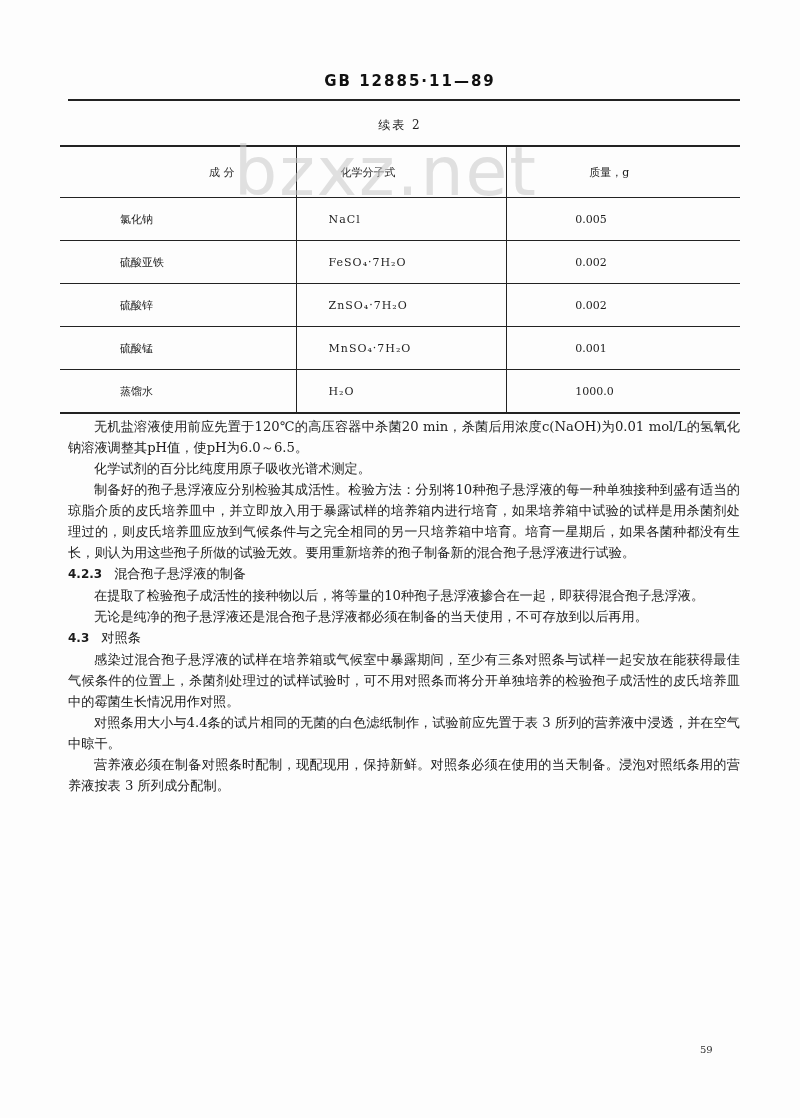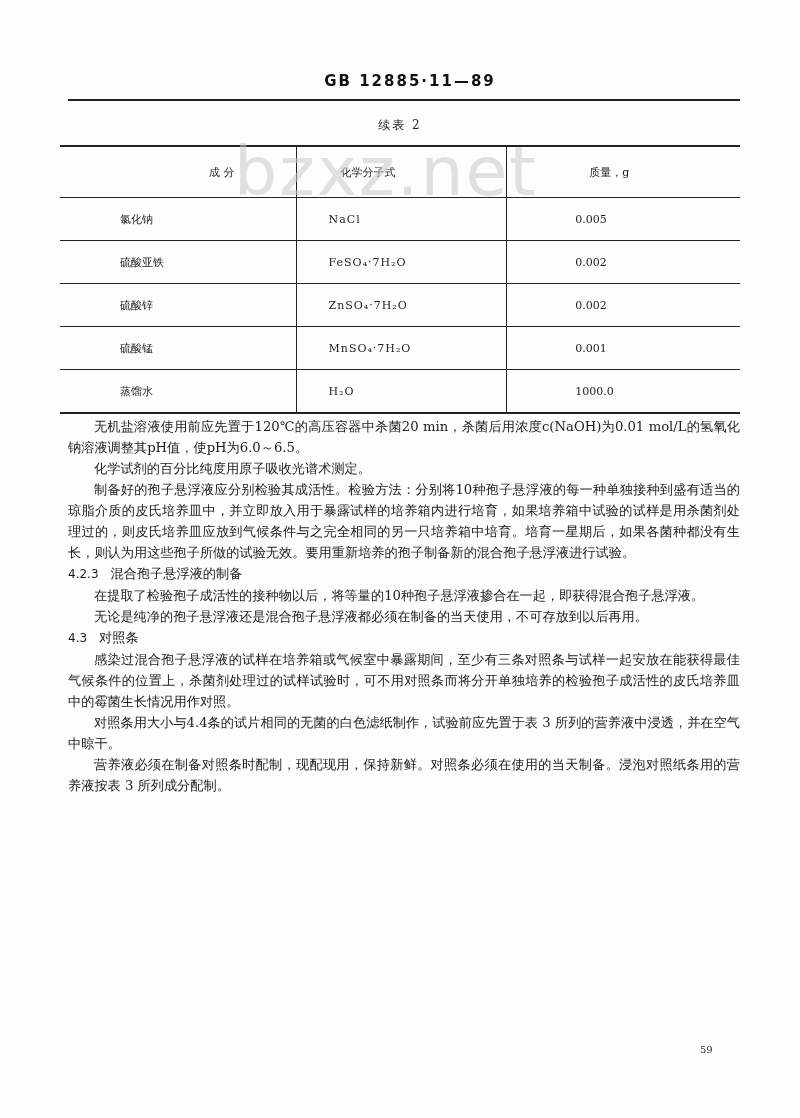--- a/index.html
+++ b/index.html
@@ -117,21 +117,21 @@
       text-indent: 26px;
       text-align: justify;
     }
     .section-heading {
       margin: 0;
       font-size: 13.2px;
       line-height: 21px;
     }
     .section-heading .sec-num {
       font-family: "DejaVu Sans", "Liberation Sans", sans-serif;
-      font-weight: normal;
+      font-weight: bold;
       font-size: 12px;
       margin-right: 12px;
     }
     .page-number {
       position: absolute;
       top: 1044px;
       left: 700px;
       font-size: 10px;
       color: #333;
     }

